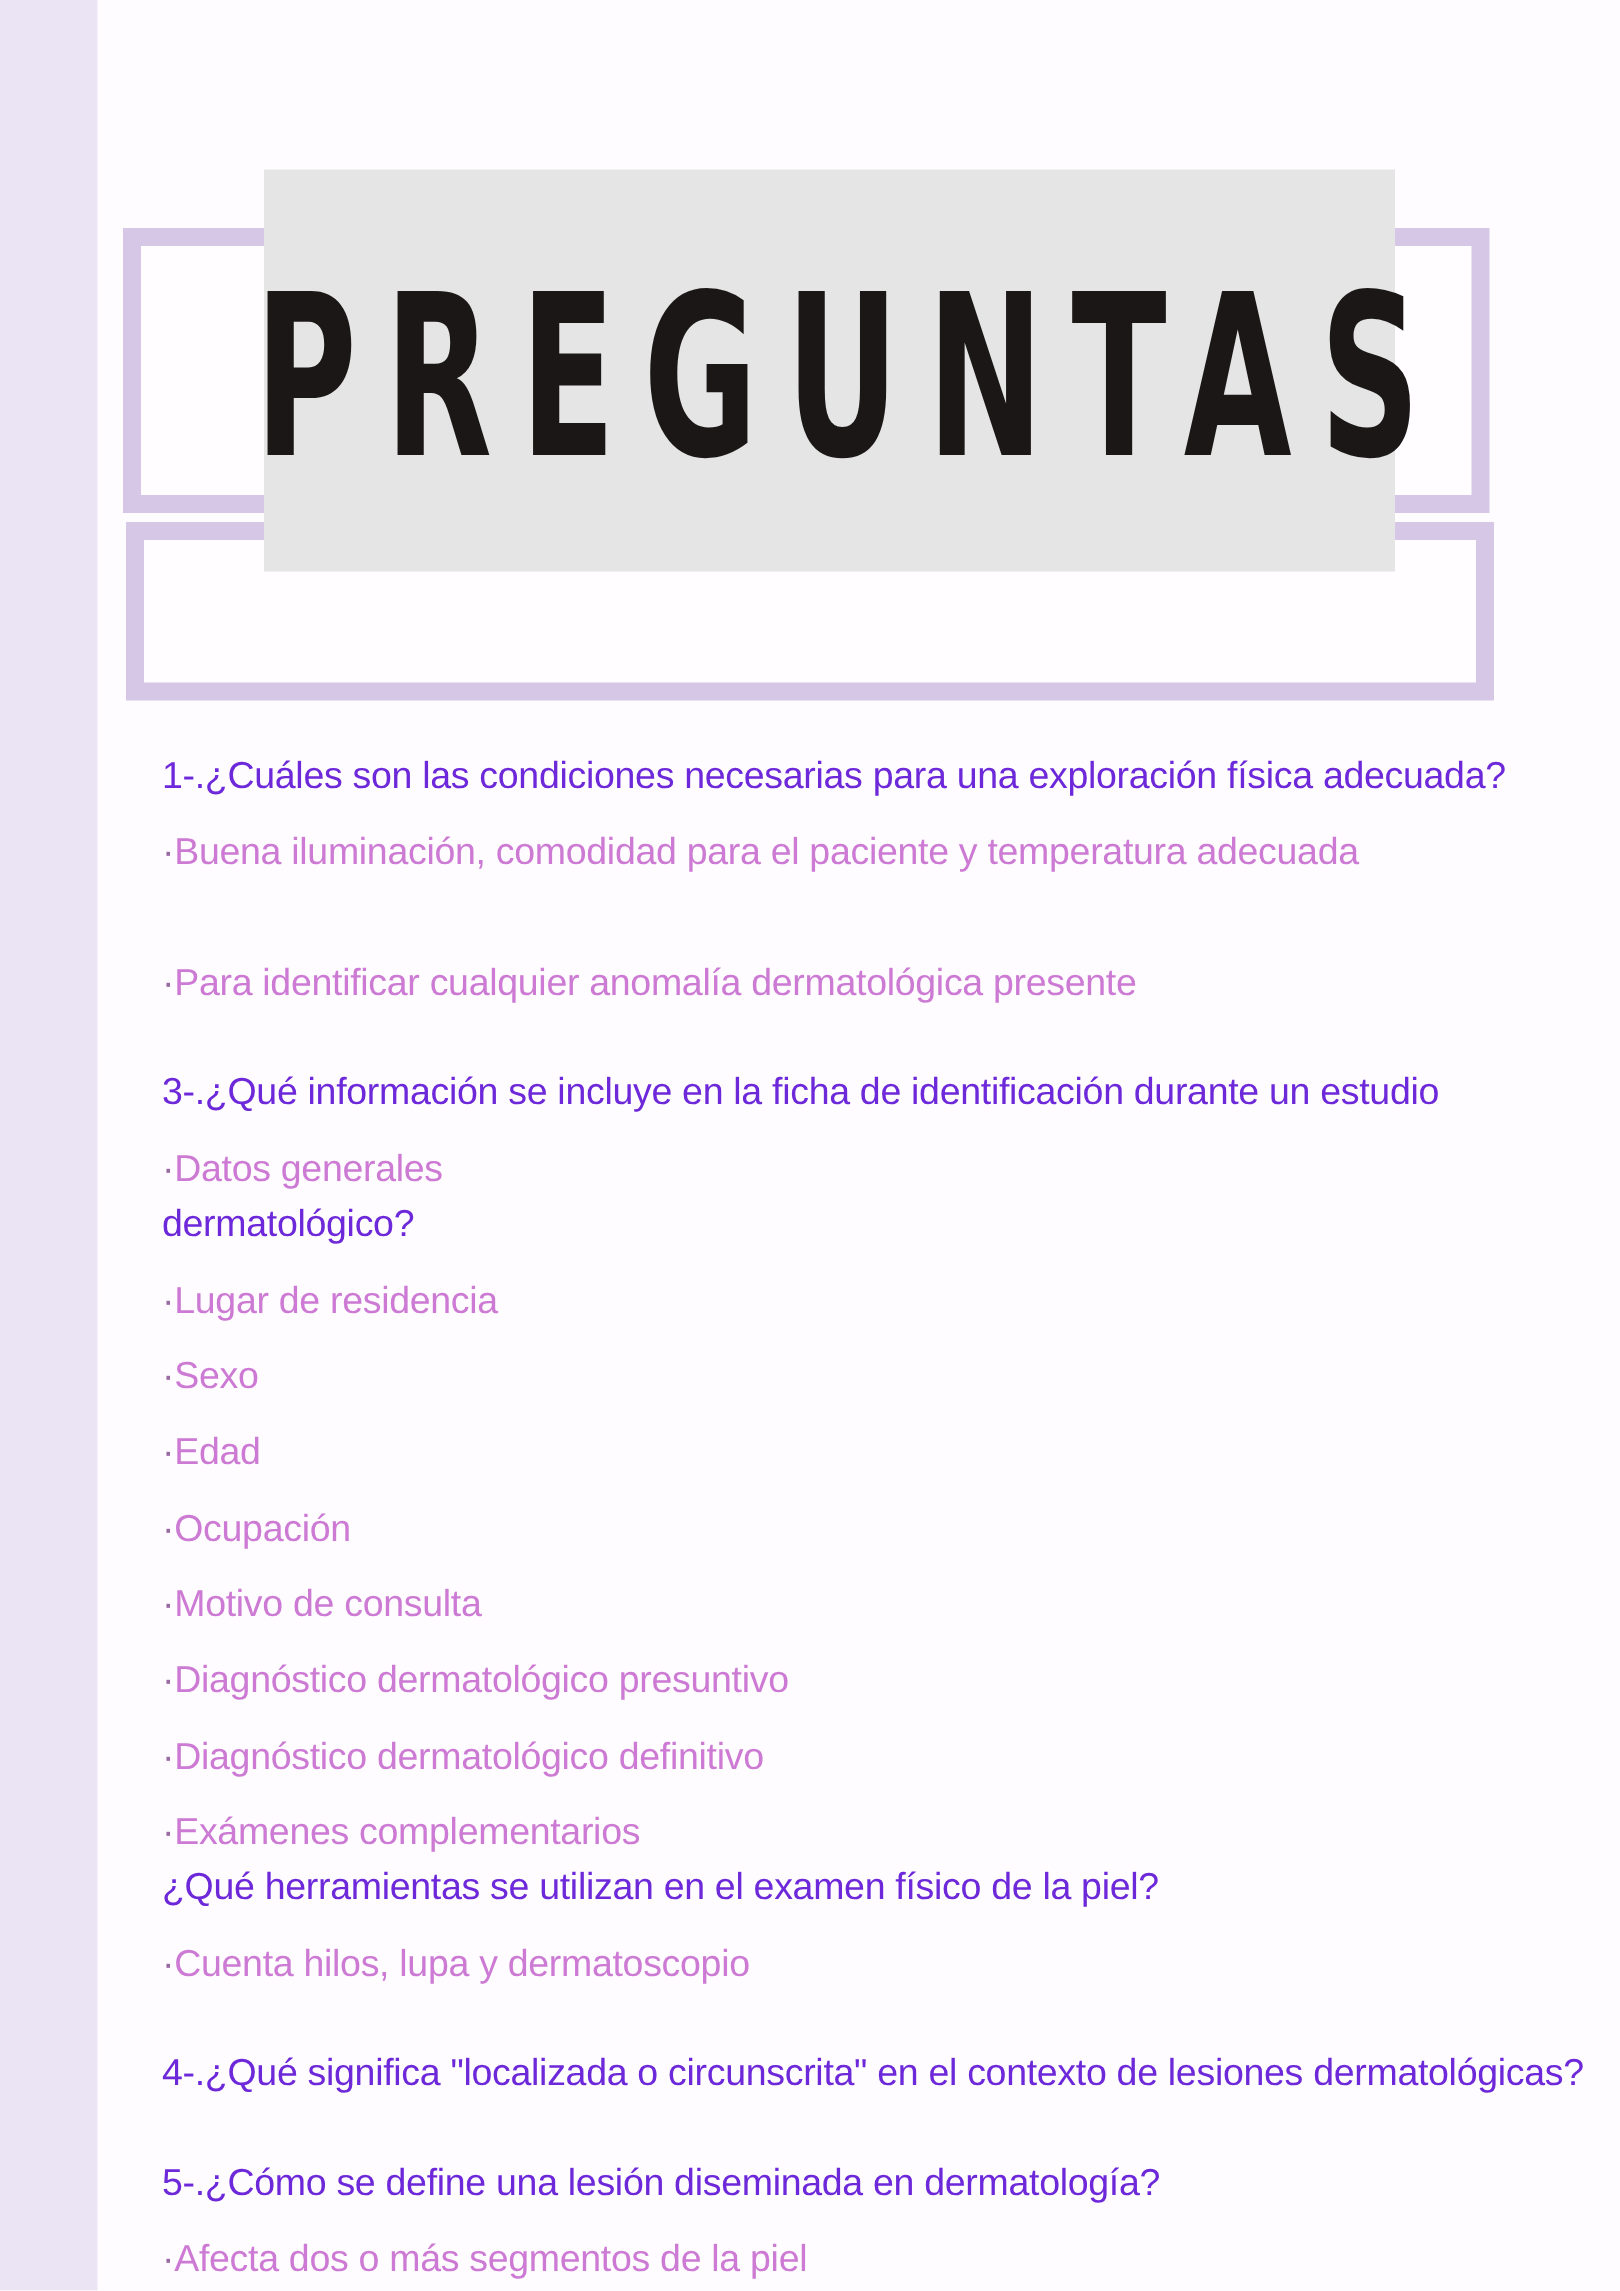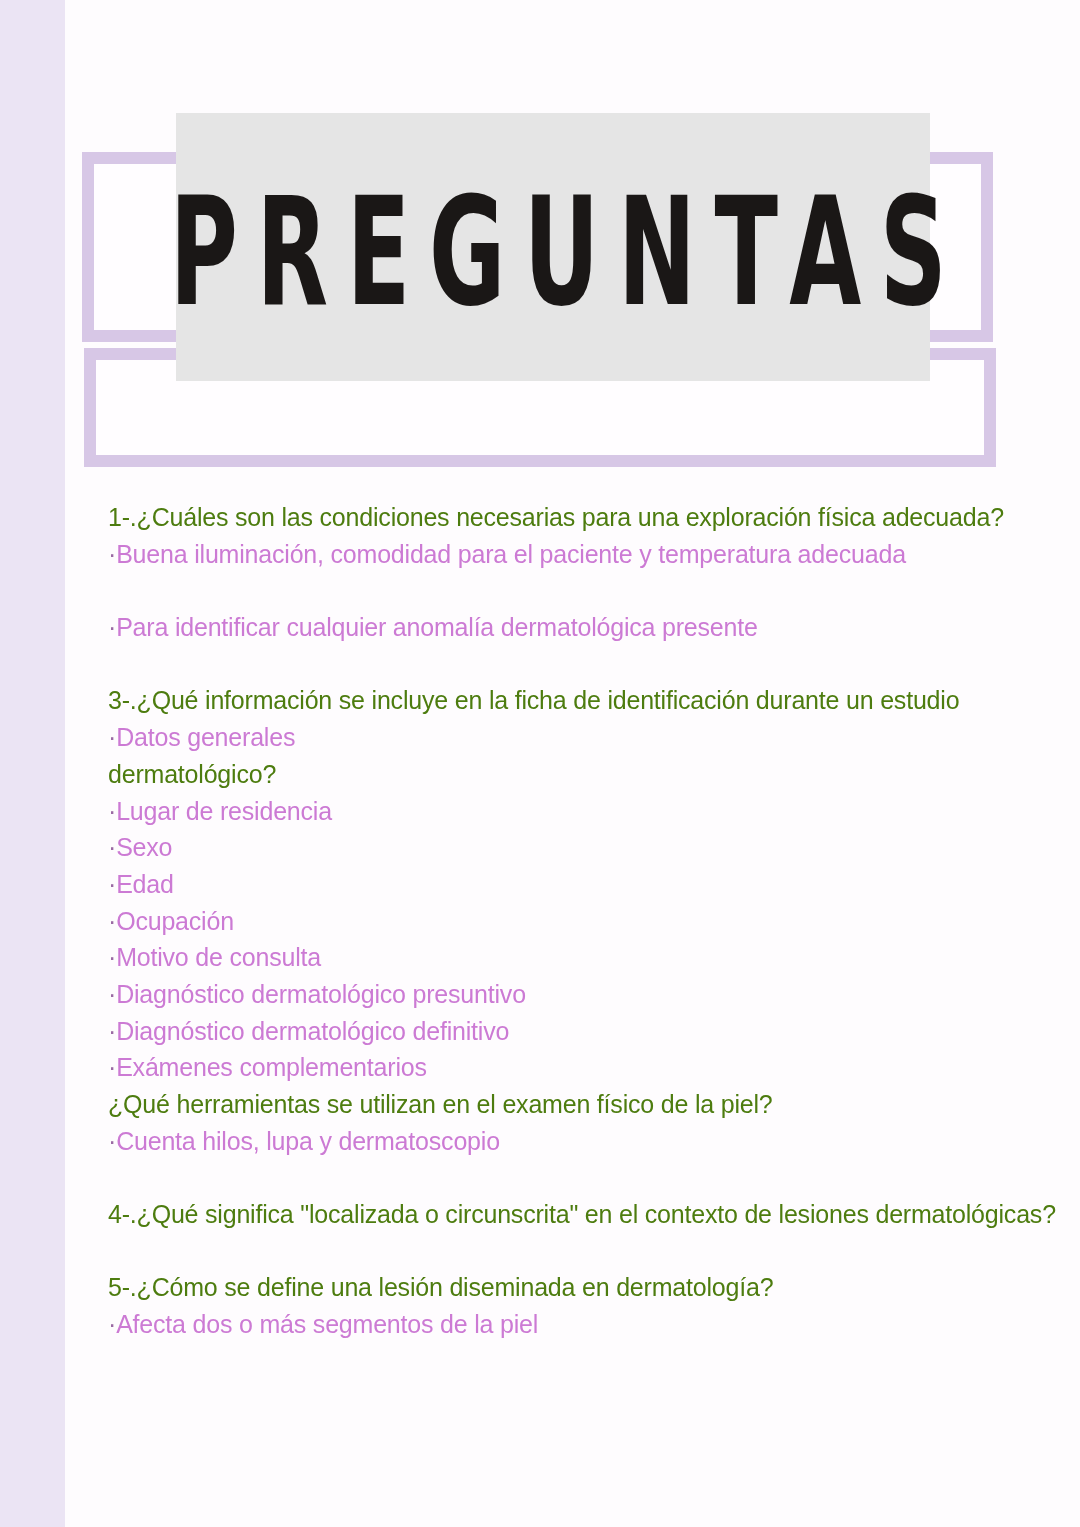--- a/index.html
+++ b/index.html
@@ -63,22 +63,22 @@
       width: 972px;
     }
     .line {
       font-family: "Liberation Sans", sans-serif;
       font-size: 25px;
       line-height: 36.7px;
       height: 36.7px;
       white-space: nowrap;
       letter-spacing: -0.2px;
     }
-    .q { color: #4d7c0f; }
-    .a { color: #cc7ad4; }
+    .q { color: #6d28d9; }
+    .a { color: #cc7ad4; margin-top: 14px; }
     .a .bullet { color: #9a6aa3; }
     .gap { height: 36.7px; }
   </style>
 </head>
 <body>
 
 <div class="left-stripe"></div>
 
 <div class="frame frame-top"></div>
 <div class="frame frame-bottom"></div>

